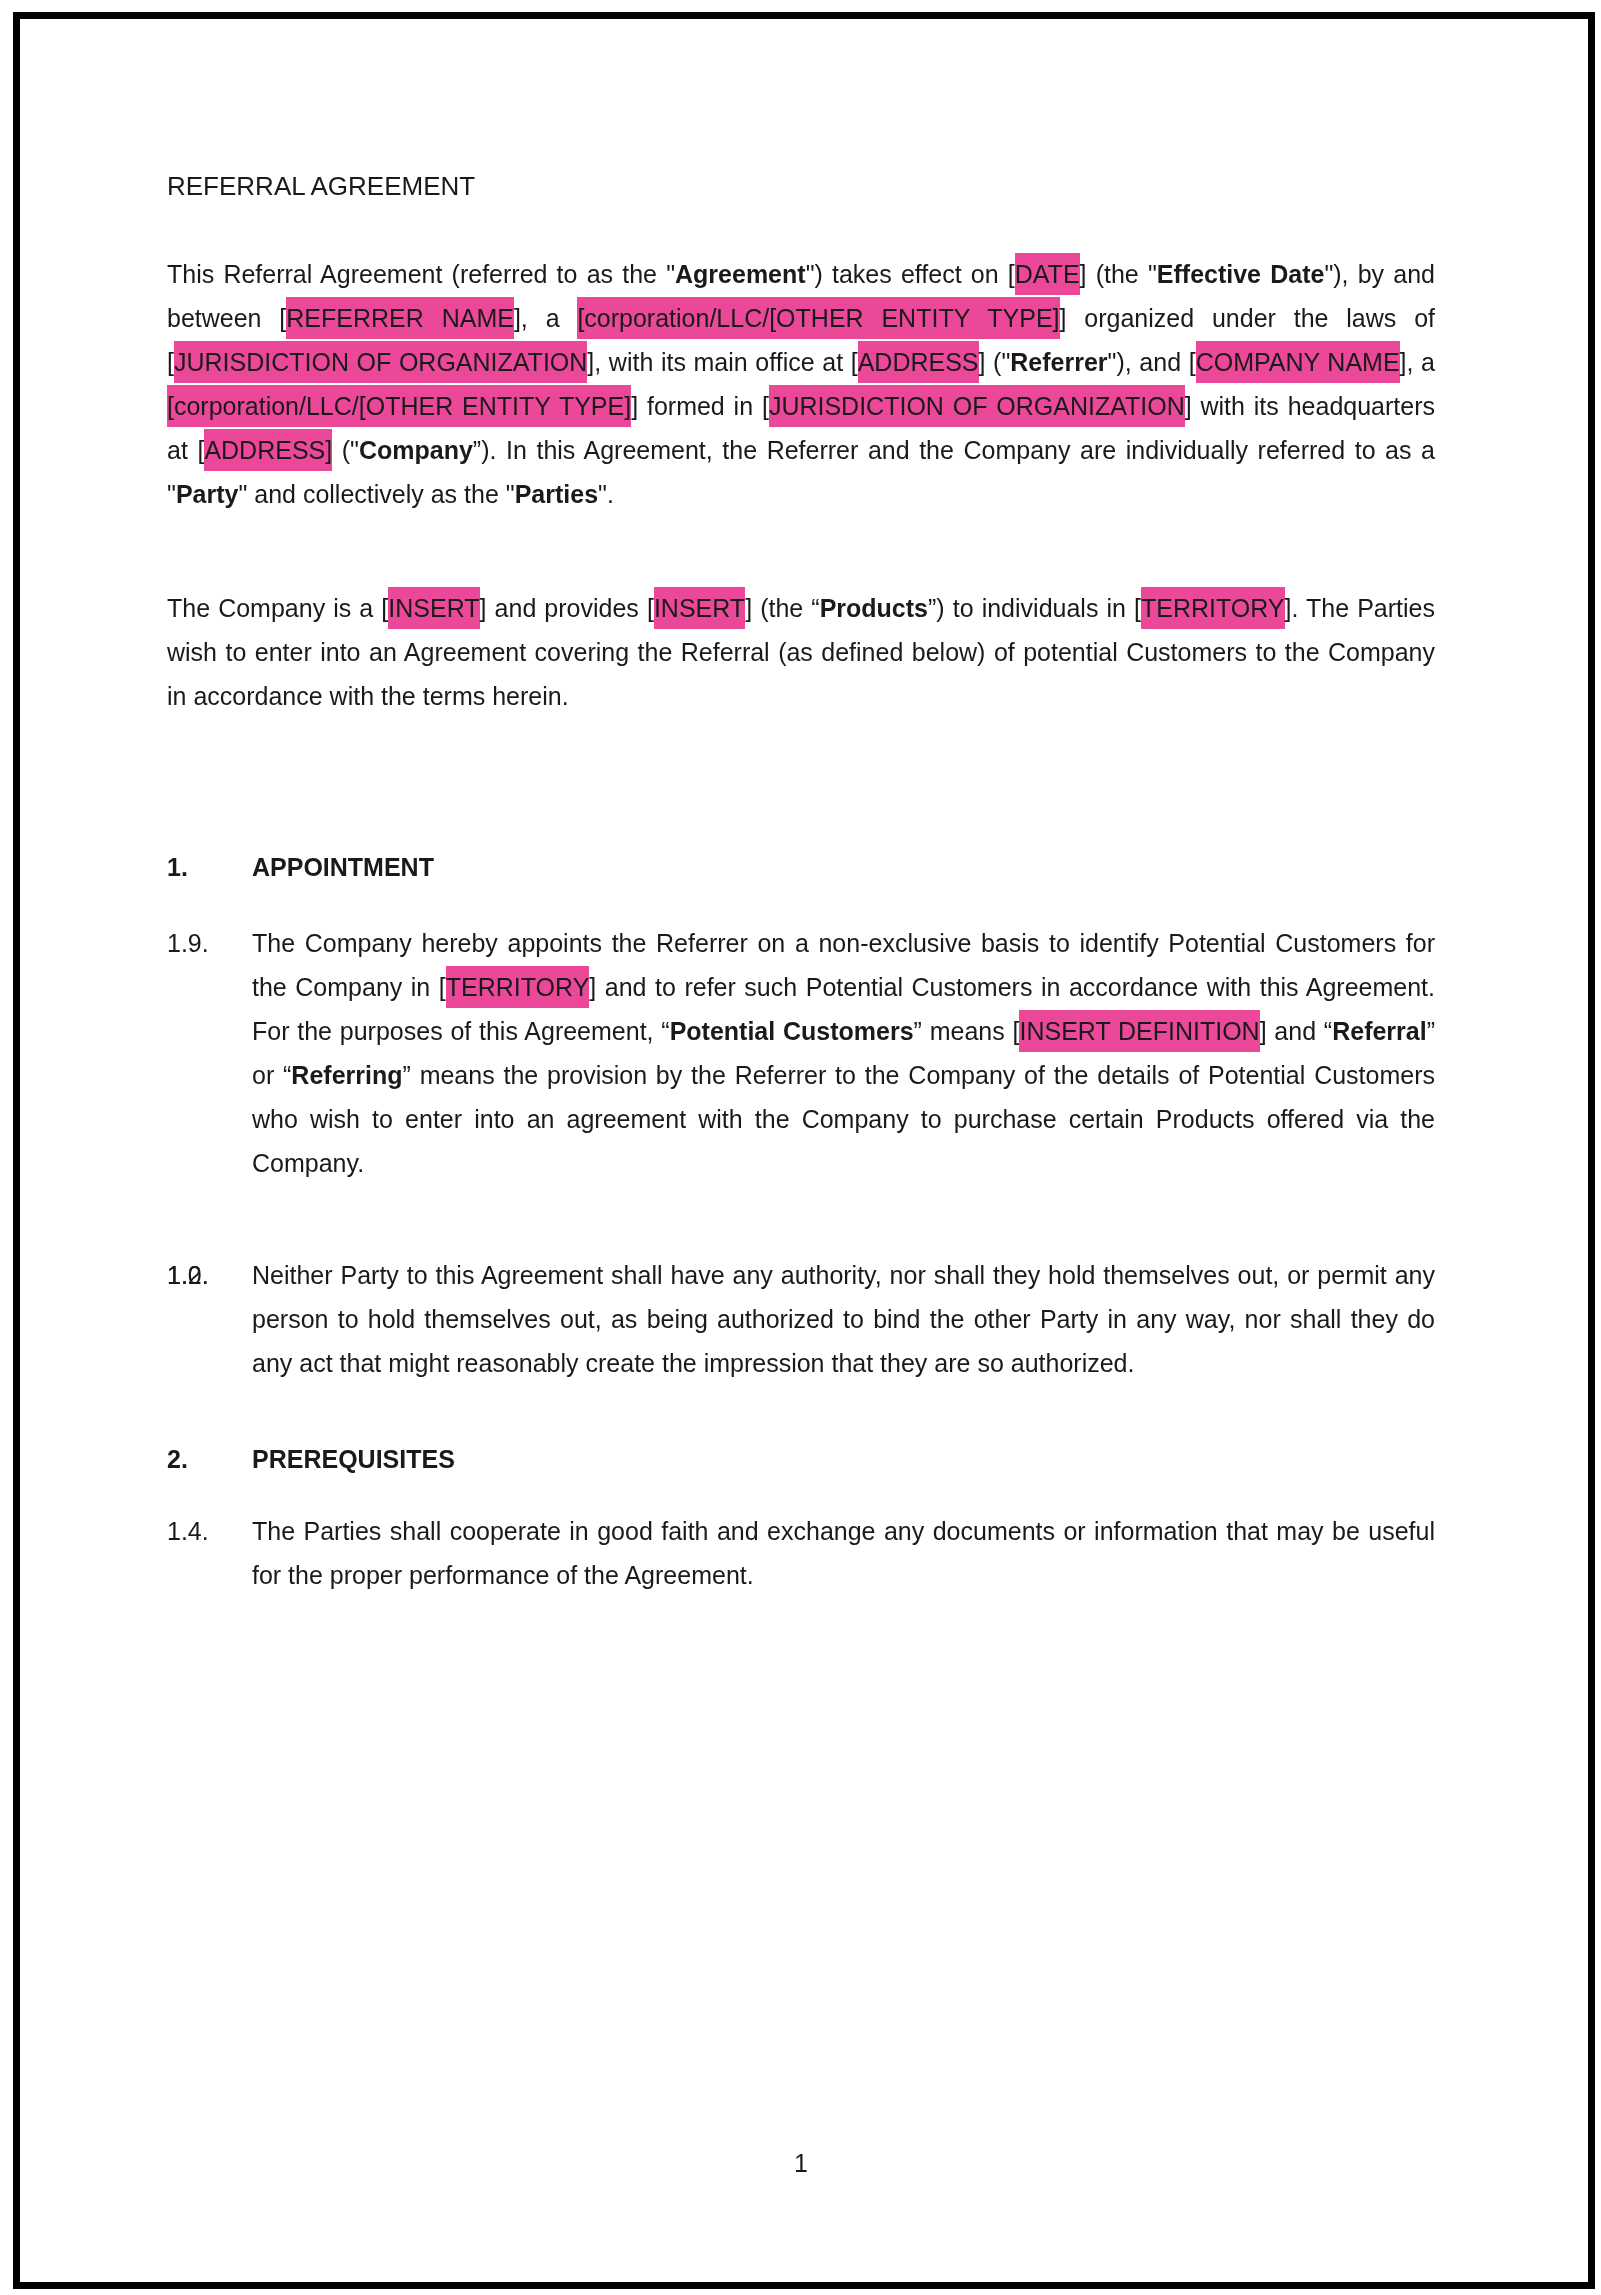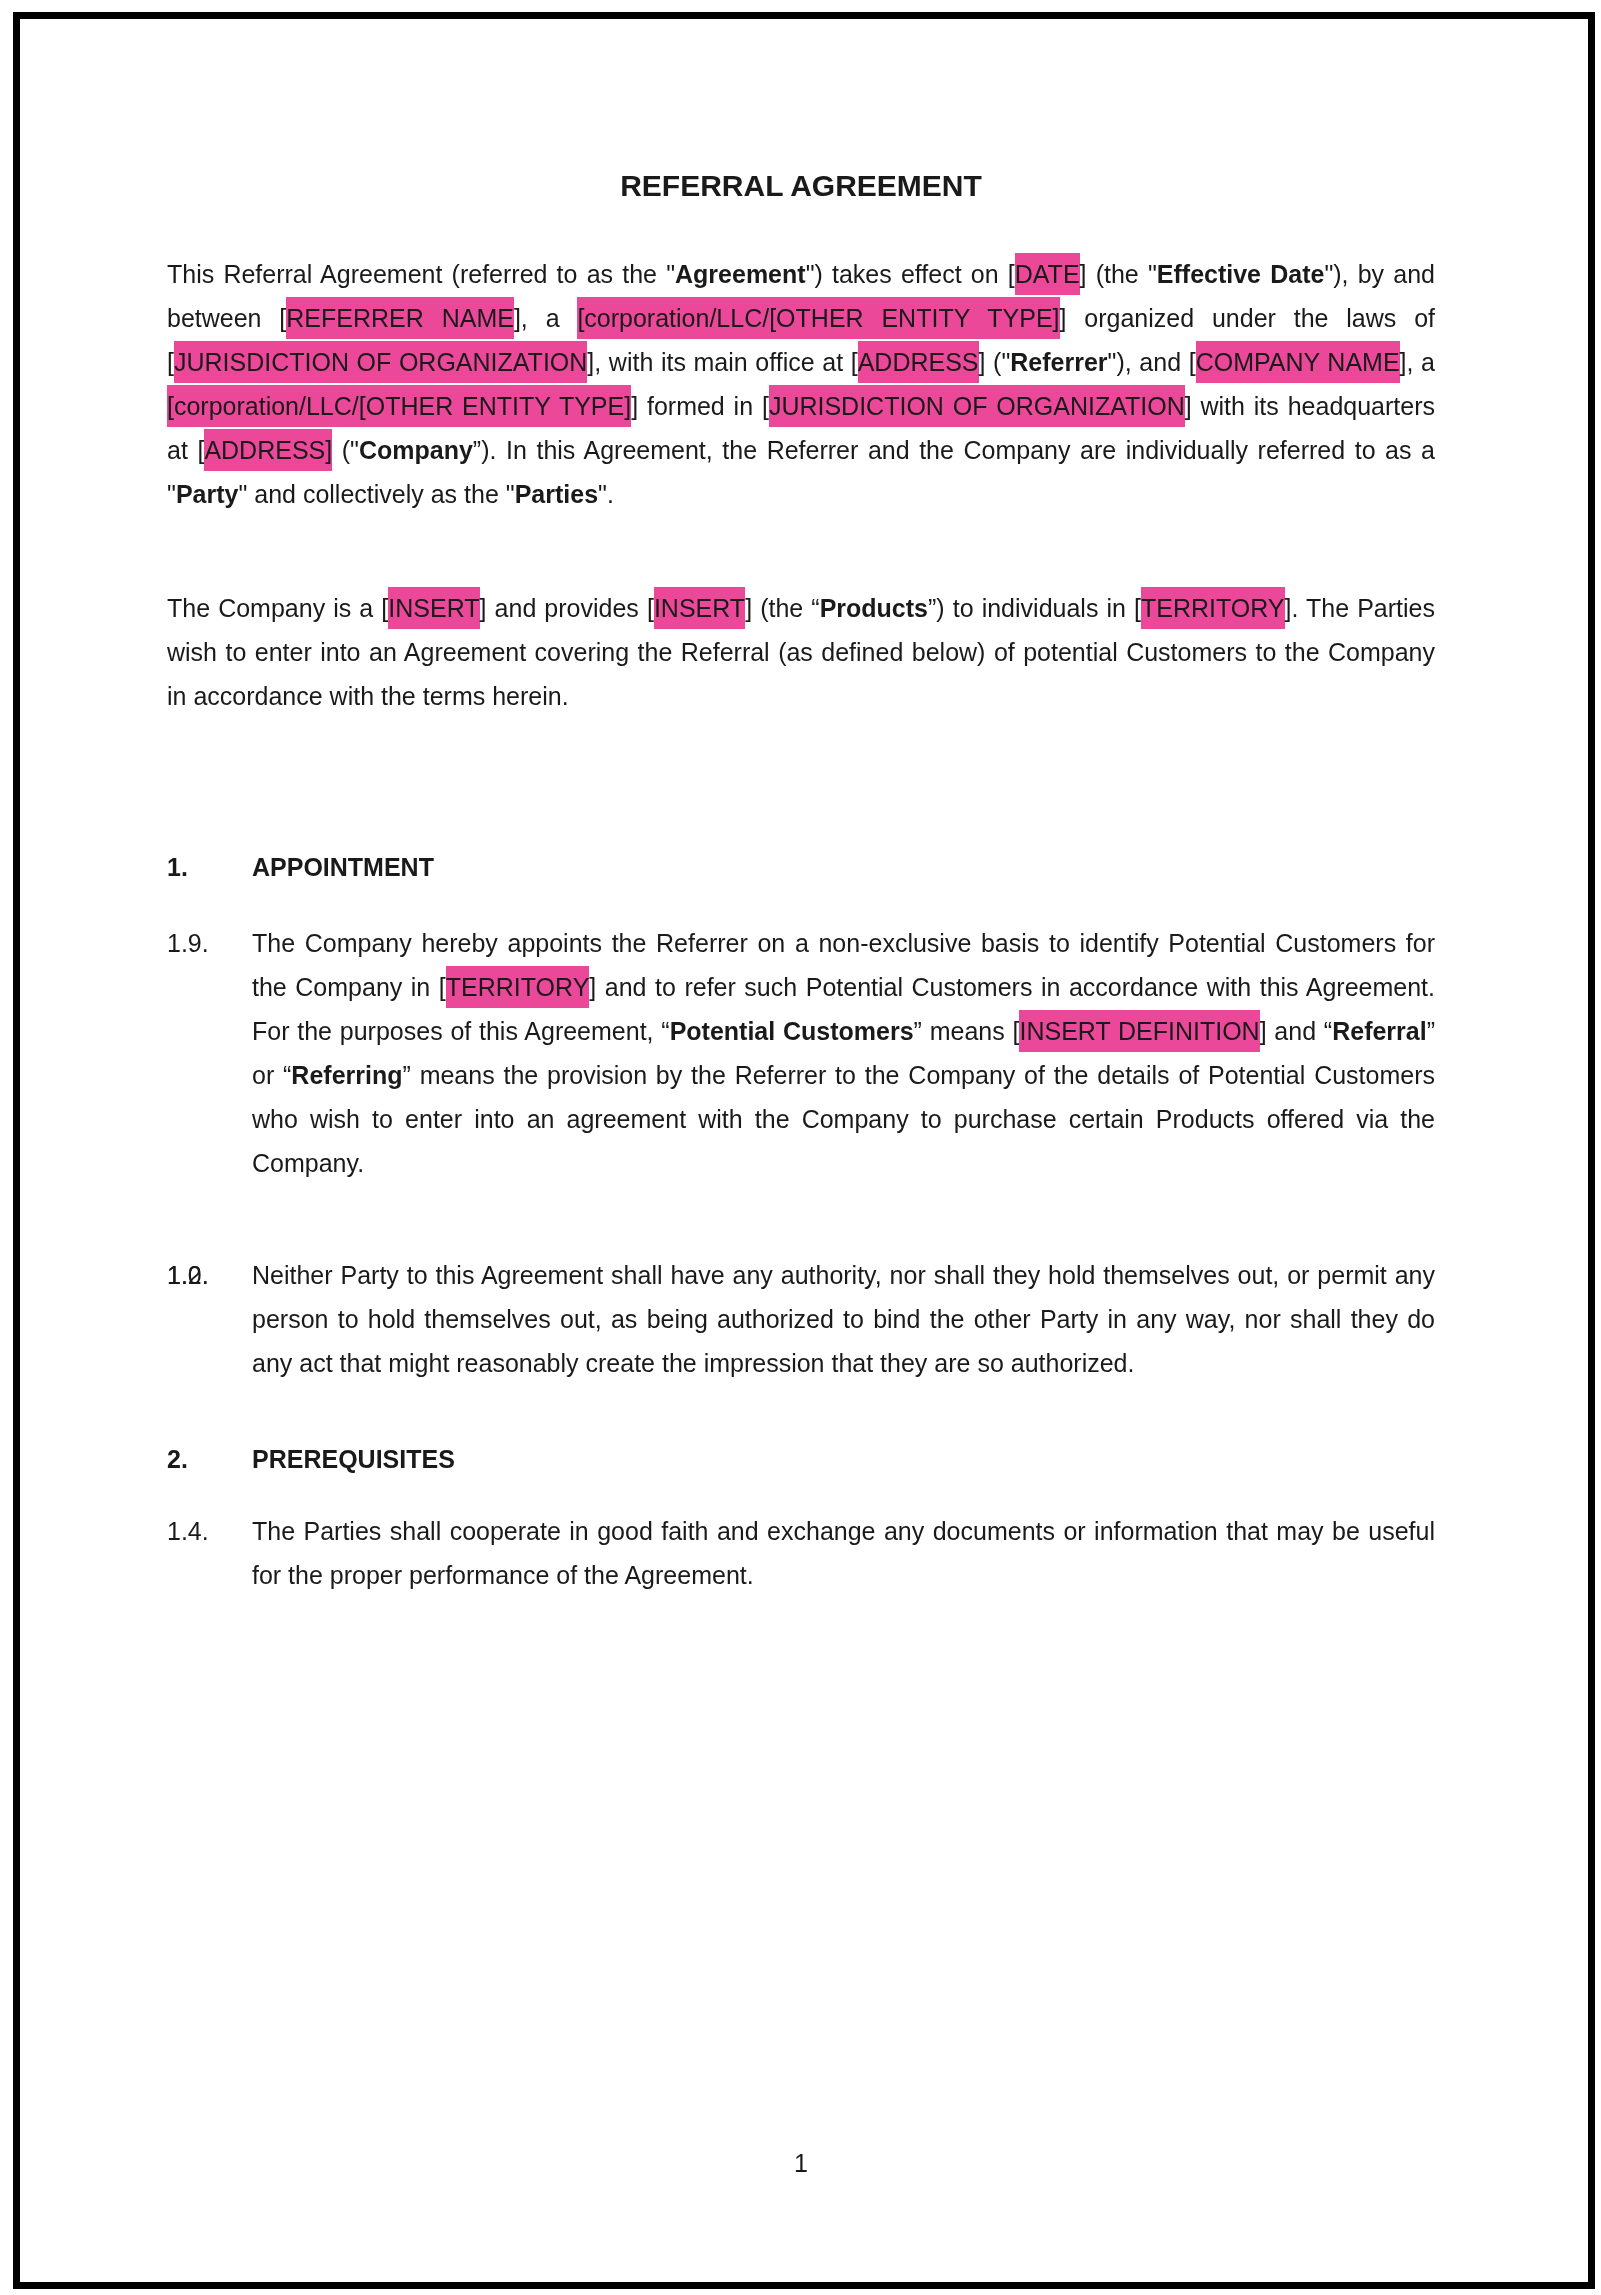--- a/index.html
+++ b/index.html
@@ -13,22 +13,21 @@
   }
   .frame {
     position: absolute;
     left: 12.6px; top: 11.7px; right: 7.5px; bottom: 5.9px;
     border: 7.5px solid #000;
     pointer-events: none;
   }
   .content { position: absolute; left: 167px; right: 167px; top: 0; }
   .title {
     margin: 164px 0 0 0;
-    text-align: center;
-    font-size: 30px; font-weight: bold;
+    font-size: 26px; font-weight: normal;
     line-height: 44px;
   }
   .para {
     font-size: 25px; line-height: 44px;
     text-align: justify; margin: 0;
   }
   .p-intro    { margin-top: 44px; }
   .p-company  { margin-top: 70px; }
   .p-consider { margin-top: 112px; }
   .sec {

